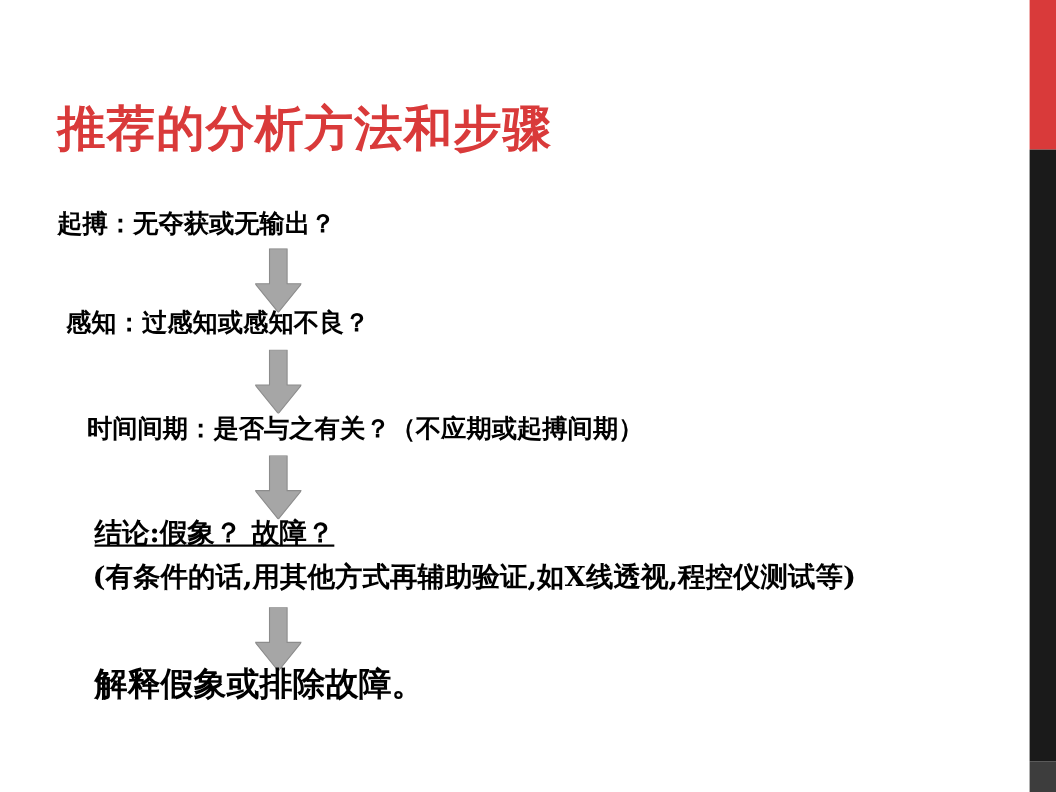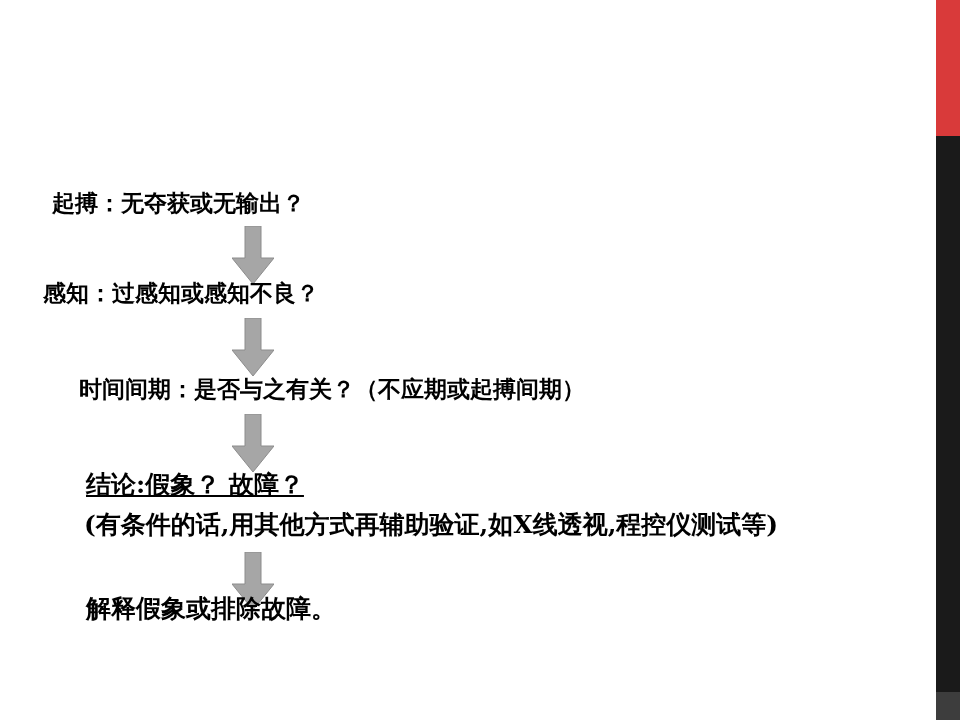--- a/index.html
+++ b/index.html
@@ -59,25 +59,25 @@
     top: 178px;
     width: 930px;
   }
   .step {
     color: #000000;
     font-family: "DejaVu Serif", "Liberation Serif", serif;
     font-weight: bold;
     white-space: nowrap;
   }
   .step-1 { position: absolute; left: 52px; top: 10px;  font-size: 23px; }
-  .step-2 { position: absolute; left: 43px; top: 100px; font-size: 23px; }
+  .step-2 { position: absolute; left: 60px; top: 100px; font-size: 23px; }
   .step-3 { position: absolute; left: 52px; top: 196px; font-size: 23px; margin-left: 27px; }
   .step-4 { position: absolute; left: 86px; top: 290px; font-size: 25px; text-decoration: underline; }
   .step-4b { position: absolute; left: 84px; top: 330px; font-size: 25px; }
-  .step-5 { position: absolute; left: 86px; top: 414px; font-size: 25px; font-family: Liberation Mono, monospace; }
+  .step-5 { position: absolute; left: 86px; top: 424px; font-size: 30px; font-family: Liberation Mono, monospace; }
 
   
   .arrow {
     position: absolute;
     width: 42px;
     height: 58px;
   }
   .arrow svg { display: block; }
   .arrow-1 { left: 232px; top: 48px; }
   .arrow-2 { left: 232px; top: 140px; }
@@ -86,20 +86,21 @@
 </style>
 </head>
 <body>
 
 <div id="slide">
 
   <div class="edge-bar red-top"></div>
   <div class="edge-bar black-mid"></div>
   <div class="edge-bar black-bottom"></div>
 
+  <div id="title">推荐的分析方法和步骤</div>
 
   <div id="flow">
 
     <div class="step step-1">起搏：无夺获或无输出？</div>
 
     <div class="arrow arrow-1">
       <svg width="42" height="58" viewBox="0 0 42 58" xmlns="http://www.w3.org/2000/svg">
         <polygon points="13,0 29,0 29,32 42,32 21,58 0,32 13,32" fill="#a6a6a6" stroke="#8c8c8c" stroke-width="1"></polygon>
       </svg>
     </div>

